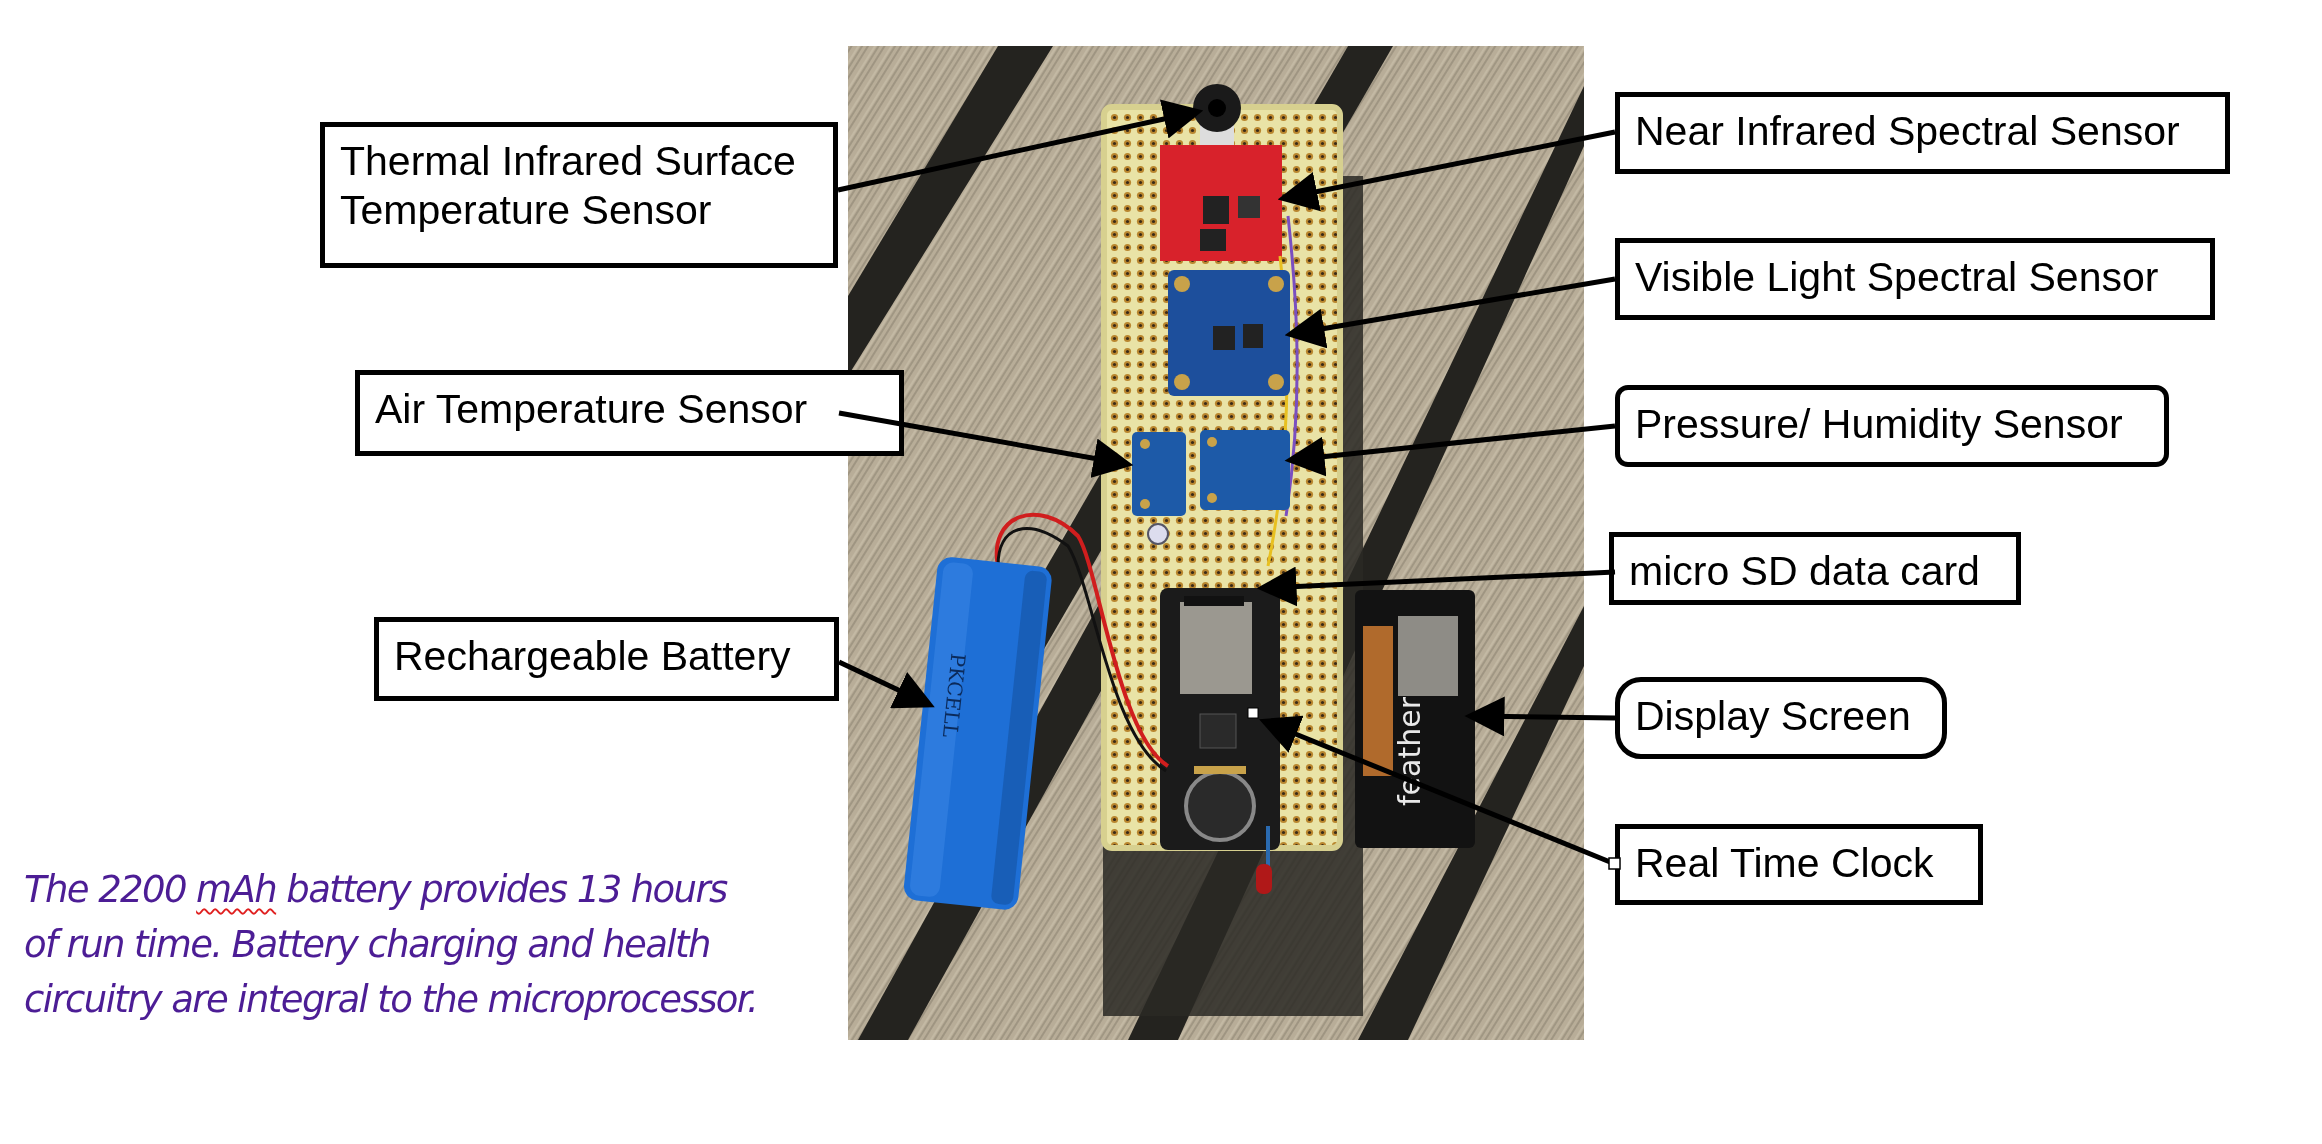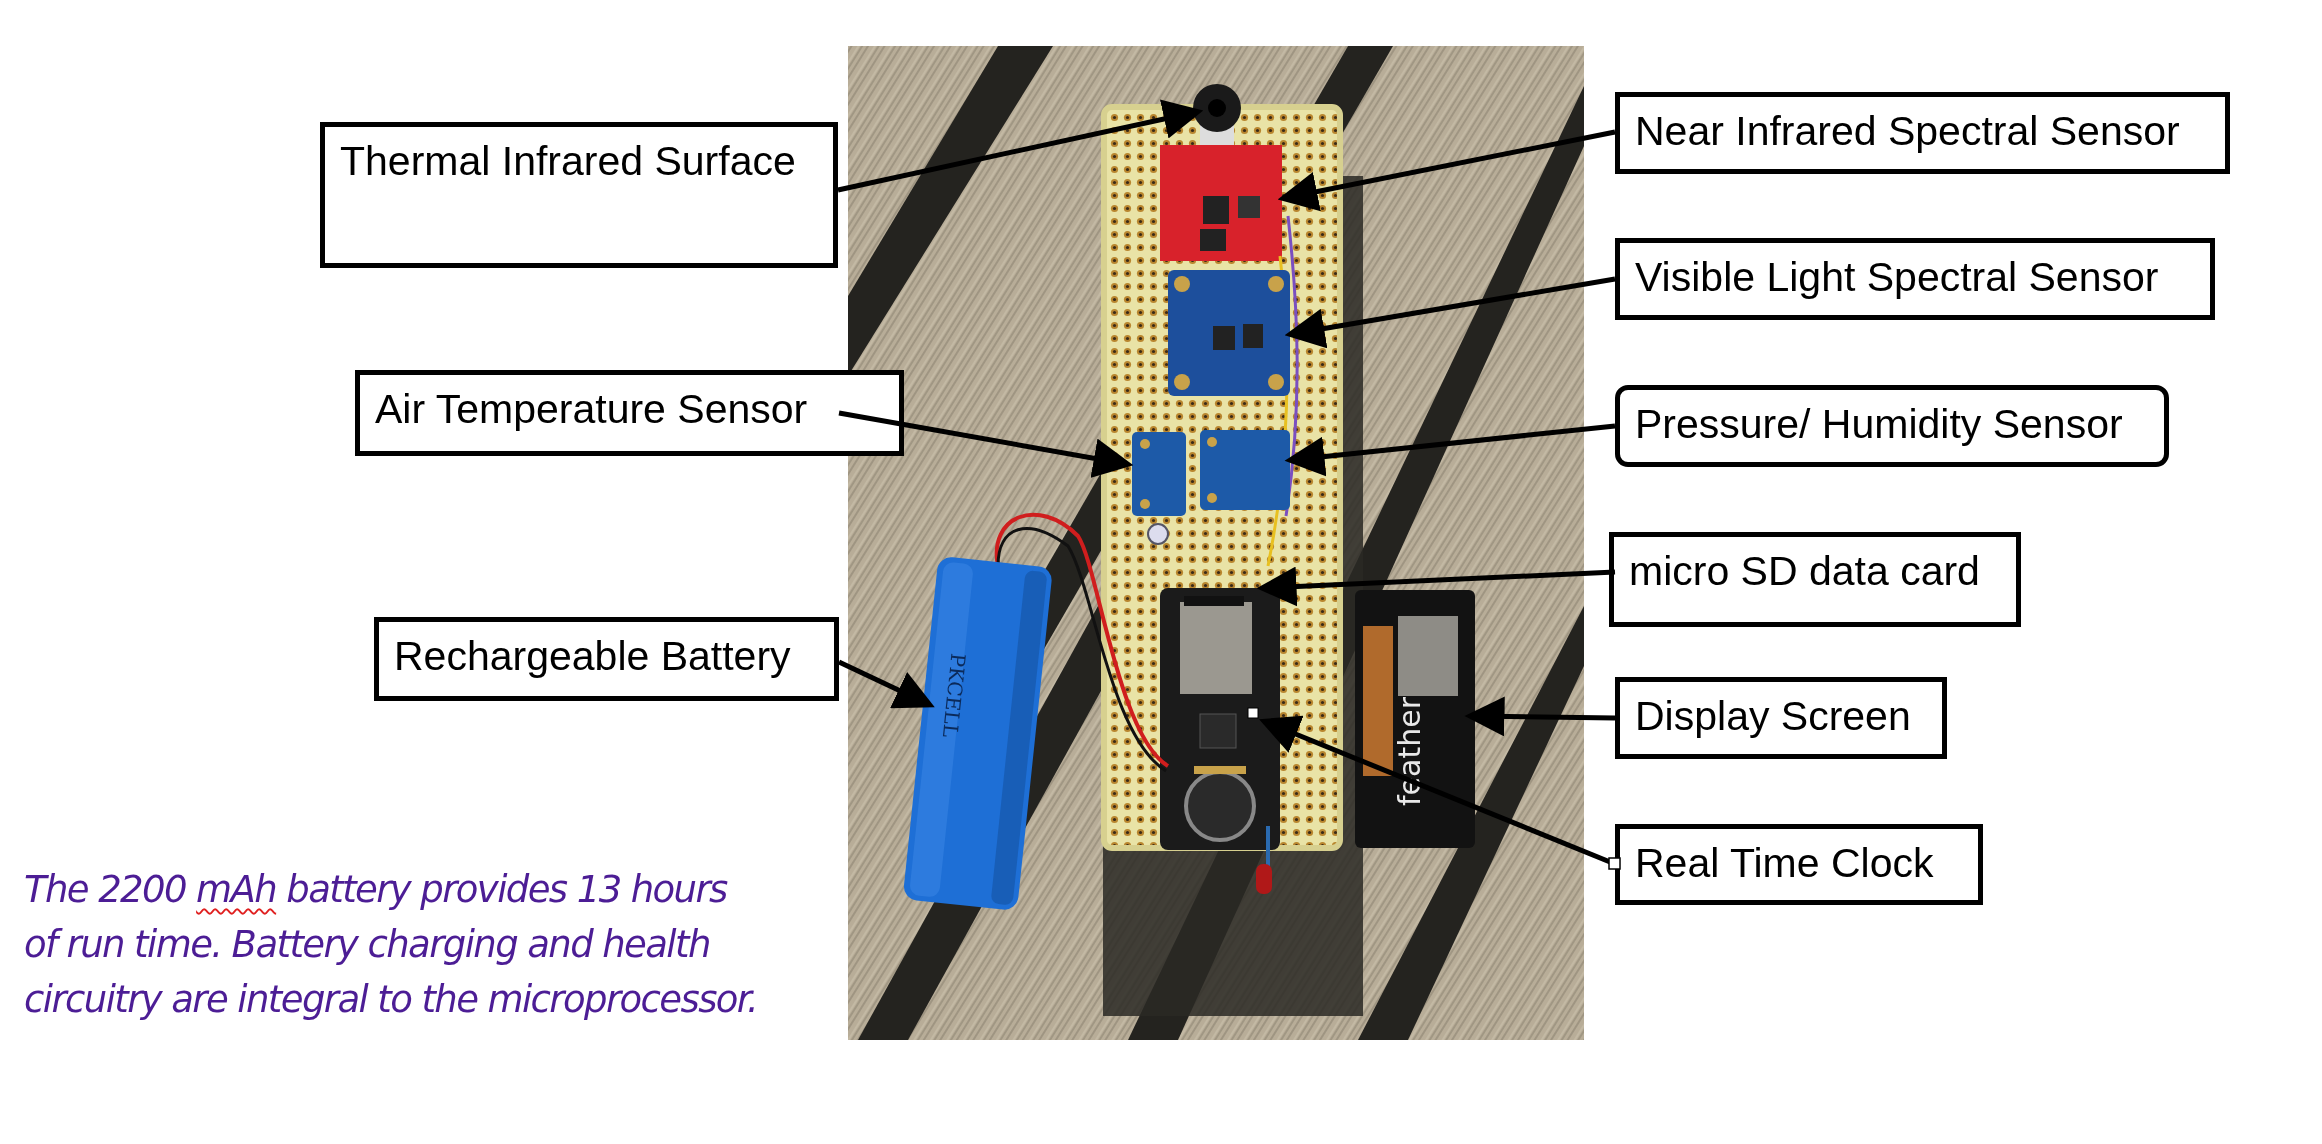--- a/index.html
+++ b/index.html
@@ -103,41 +103,42 @@
       <rect x="72" y="515" width="115" height="345" rx="14" fill="#1e6fd6"></rect>
       <rect x="78" y="520" width="30" height="335" rx="10" fill="#3b88e6" opacity="0.5"></rect>
       <rect x="160" y="520" width="22" height="335" rx="8" fill="#1657aa" opacity="0.7"></rect>
       <text x="95" y="610" transform="rotate(90 95 610)" fill="#0b2a5a" font-family="DejaVu Serif, serif" font-size="20">PKCELL</text>
     </g>
   </svg>
 </div>
 
 <div class="label-box two" style="left:320px; top:122px; width:518px; height:146px;">
   <div>Thermal Infrared Surface</div>
+  <div>Temperature Sensor</div>
 </div>
 <div class="label-box" style="left:348px; top:370px; width:549px; height:86px;margin-left:7px;">
   <span>Air Temperature Sensor</span>
 </div>
 <div class="label-box" style="left:374px; top:617px; width:465px; height:84px;">
   <span>Rechargeable Battery</span>
 </div>
 
 <div class="label-box" style="left:1615px; top:92px; width:615px; height:82px;">
   <span>Near Infrared Spectral Sensor</span>
 </div>
 <div class="label-box" style="left:1615px; top:238px; width:600px; height:82px;">
   <span>Visible Light Spectral Sensor</span>
 </div>
 <div class="label-box" style="left:1615px; top:385px; width:554px; height:82px;border-radius:13px;">
   <span>Pressure/ Humidity Sensor</span>
 </div>
-<div class="label-box" style="left:1609px; top:532px; width:412px; height:95px;">
+<div class="label-box" style="left:1609px; top:532px; width:412px; height:73px;">
   <span>micro SD data card</span>
 </div>
-<div class="label-box" style="left:1615px; top:677px; width:332px; height:82px;">
+<div class="label-box" style="left:1615px; top:677px; width:332px; height:82px;border-radius:26px;">
   <span>Display Screen</span>
 </div>
 <div class="label-box" style="left:1615px; top:824px; width:368px; height:81px;">
   <span>Real Time Clock</span>
 </div>
 
 <svg id="arrows" width="2322" height="1144" viewBox="0 0 2322 1144" xmlns="http://www.w3.org/2000/svg">
   <defs>
     <marker id="ah" markerWidth="8" markerHeight="8" refX="6.5" refY="4" orient="auto" markerUnits="strokeWidth">
       <path d="M0,0 L8,4 L0,8 z" fill="#000"></path>

